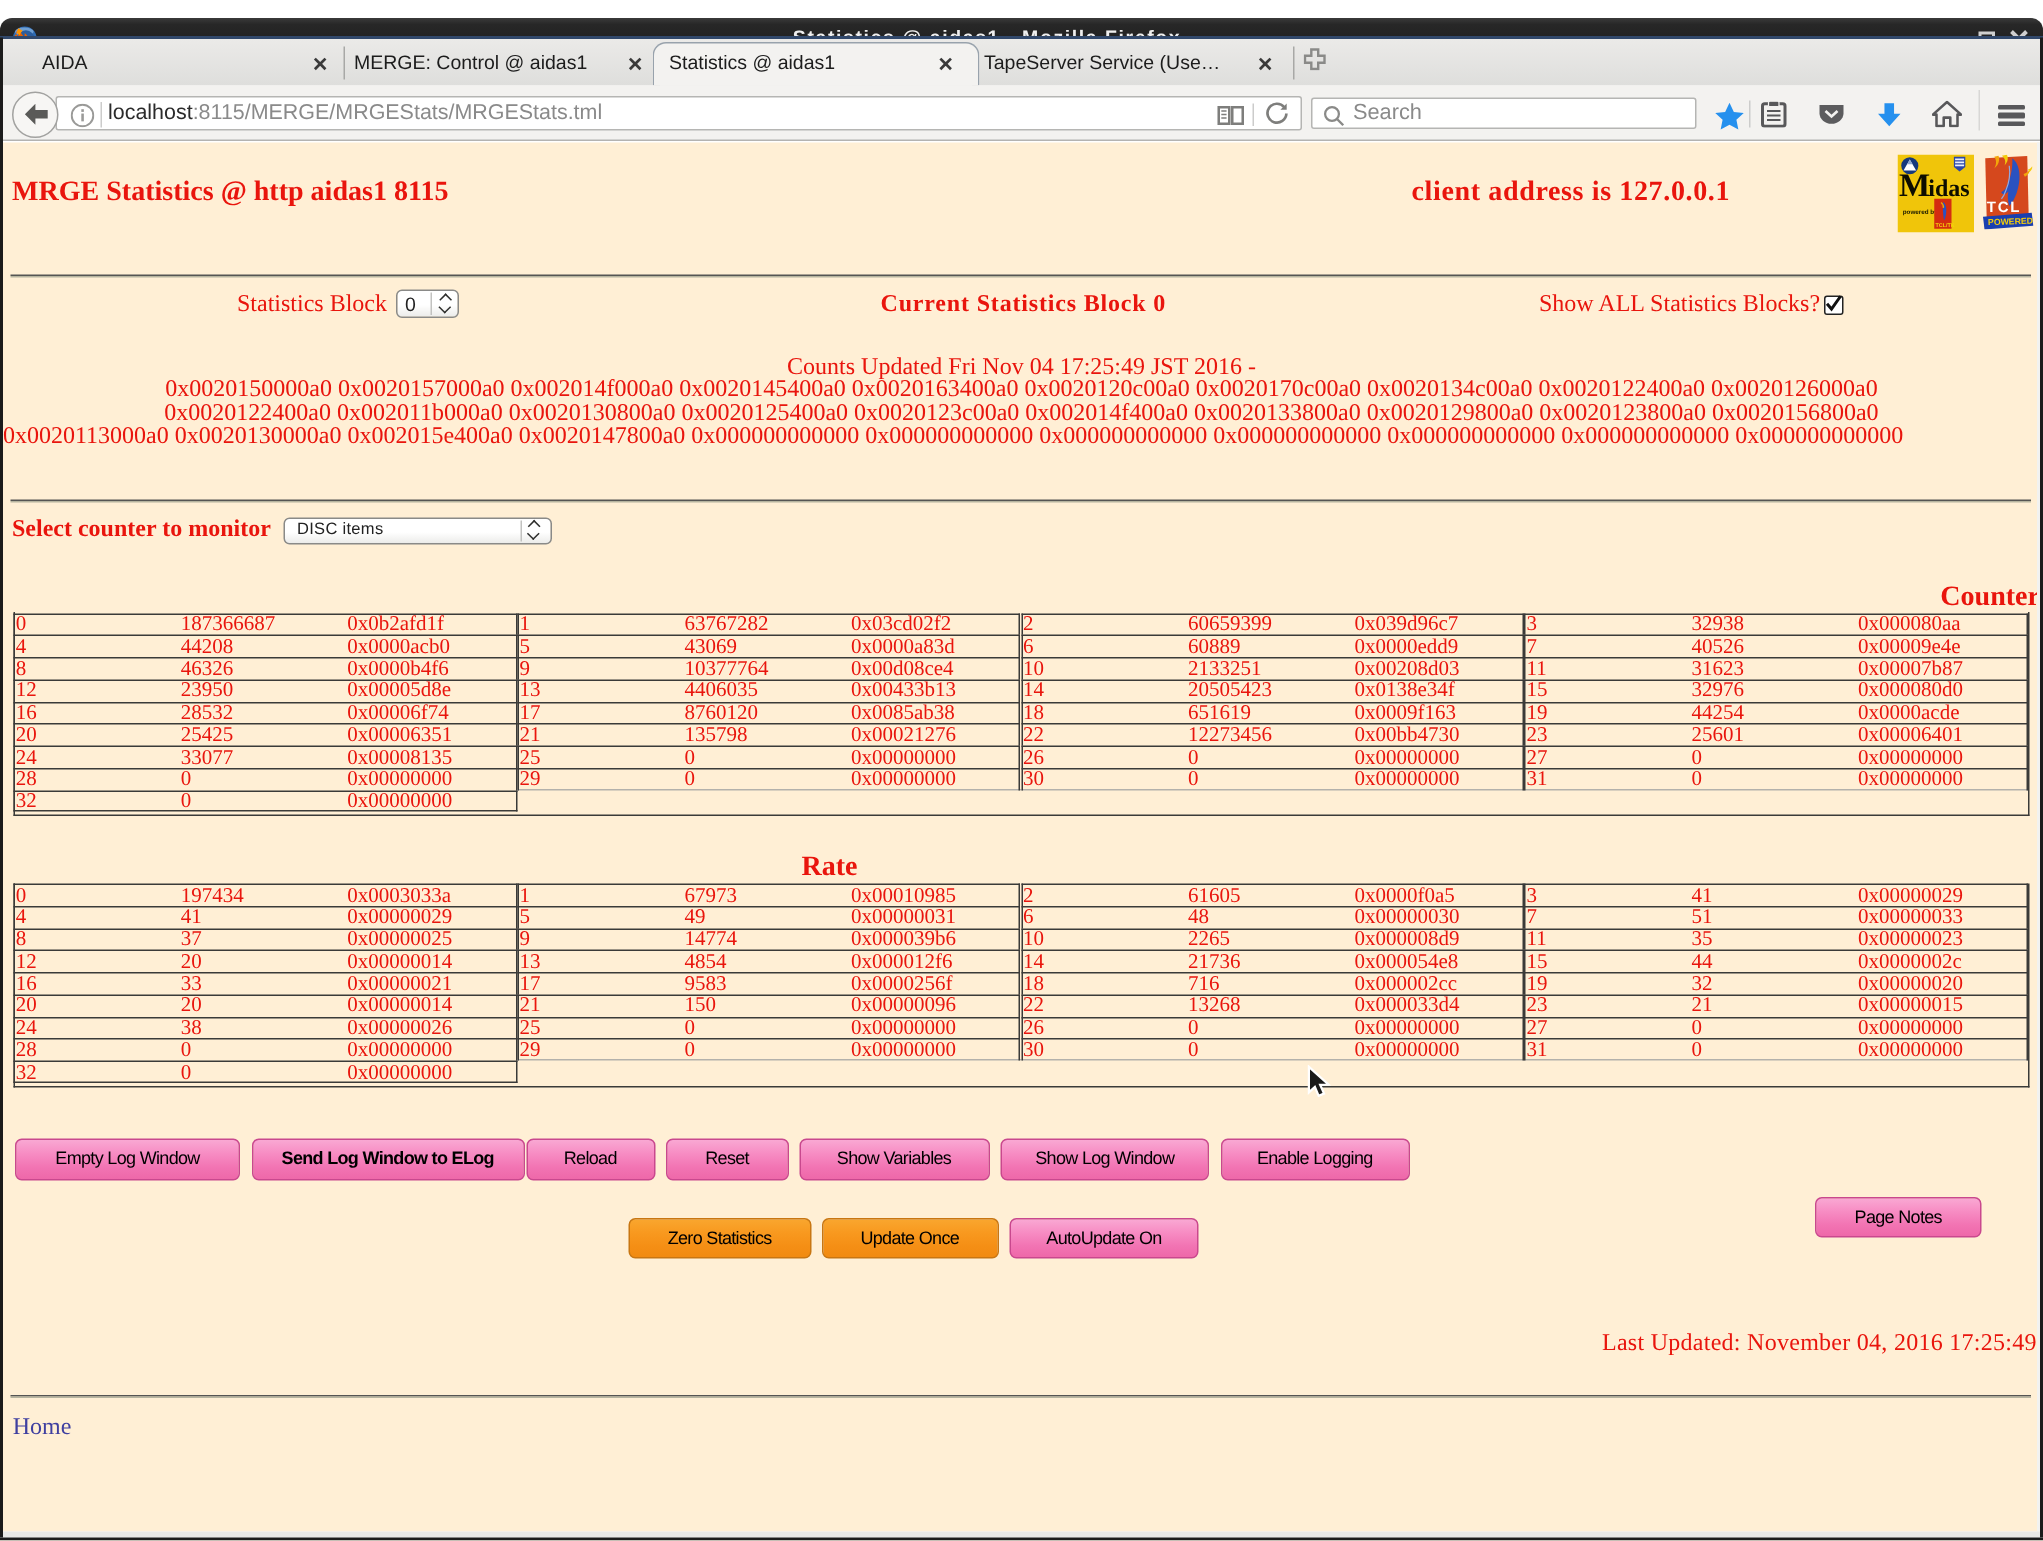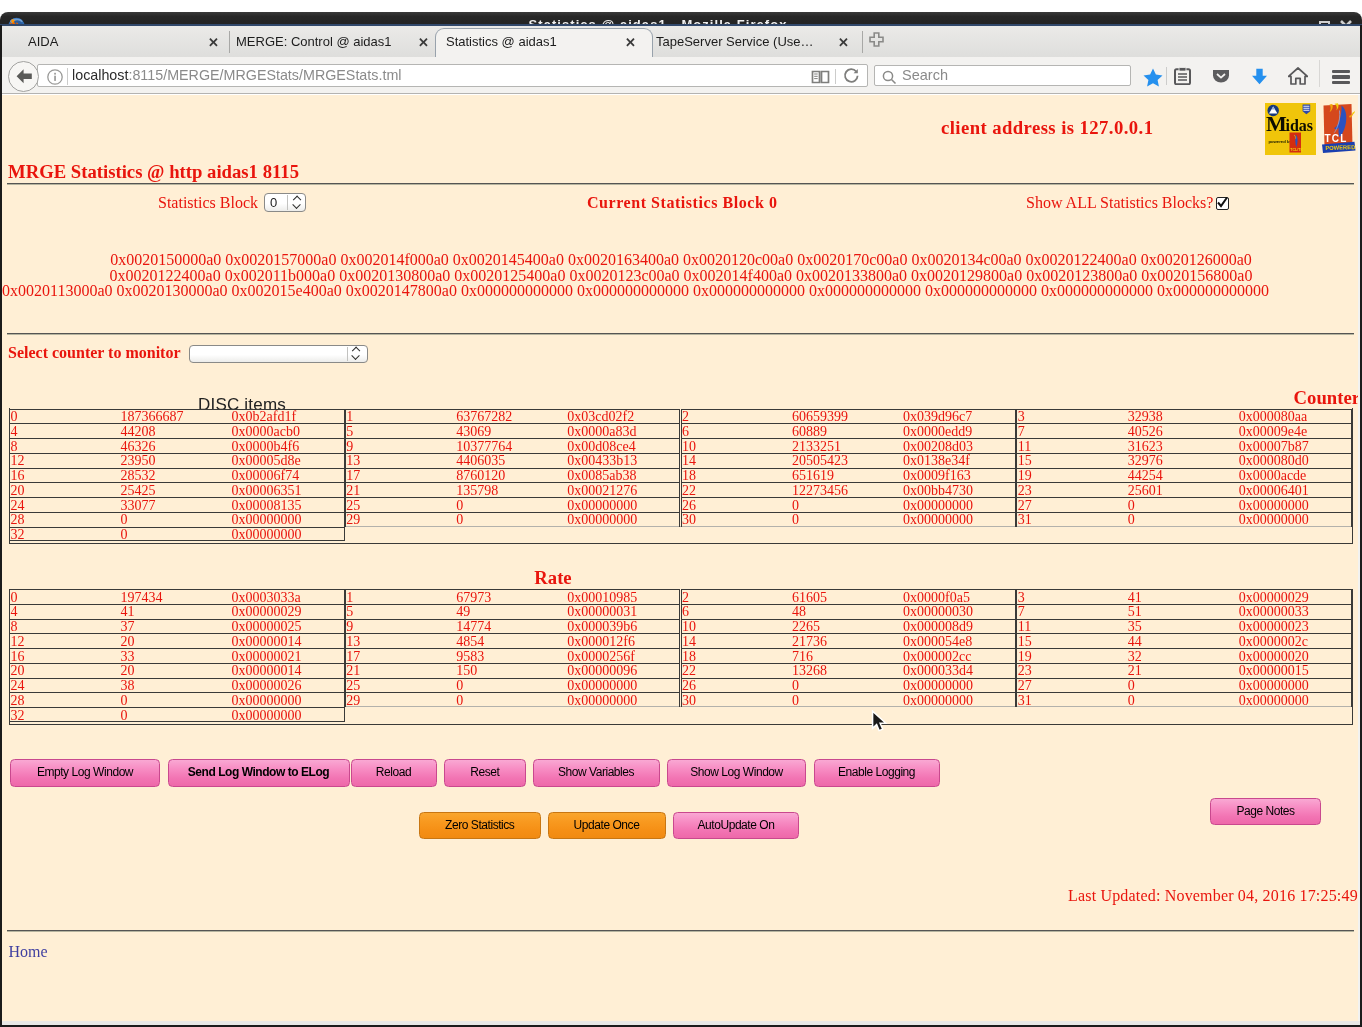--- a/index.html
+++ b/index.html
@@ -168,21 +168,21 @@
   </svg>
   <svg style="position:absolute;left:1286px;top:10px;" width="20" height="18" viewBox="0 0 20 18">
     <path d="M10,1 L19.4,9.4 L17,9.4 L17,17 L12.2,17 L12.2,11.4 L7.8,11.4 L7.8,17 L3,17 L3,9.4 L0.6,9.4 z" fill="none" stroke="#58585a" stroke-width="1.7" stroke-linejoin="round"></path>
   </svg>
   <div class="navsep" style="left:1317px;top:3px;height:27px;background:#d8d7d5;"></div>
   <div style="position:absolute;left:1330px;top:13px;width:18px;height:3.4px;background:#58585a;border-radius:1px;"></div>
   <div style="position:absolute;left:1330px;top:18.3px;width:18px;height:3.4px;background:#58585a;border-radius:1px;"></div>
   <div style="position:absolute;left:1330px;top:23.6px;width:18px;height:3.4px;background:#58585a;border-radius:1px;"></div>
 </div>
 <div id="page">
-<div class="abs red" style="left:6px;top:22px;font-size:18.7px;font-weight:bold;margin-top:44px;">MRGE Statistics @ http aidas1 8115</div>
+<div class="abs red" style="left:6px;top:22px;font-size:18.7px;font-weight:bold;">MRGE Statistics @ http aidas1 8115</div>
 <div class="abs red" style="left:939px;top:22px;font-size:18.7px;font-weight:bold;letter-spacing:0.42px;">client address is 127.0.0.1</div>
 <svg style="position:absolute;left:1263px;top:8px;" width="51" height="52" viewBox="0 0 51 52">
   <rect x="0" y="0" width="51" height="52" fill="#f0c50a"></rect>
   <circle cx="8.2" cy="7.5" r="5.7" fill="#16397c"></circle>
   <path d="M8.2,3.4 L12.4,10.6 L4,10.6 z" fill="#ffffff"></path>
   <path d="M8.2,3.4 L10,6.5 L6.4,6.5 z" fill="#8fa8cf"></path>
   <path d="M37.6,1.5 h7.6 v6.8 l-3.8,3 l-3.8,-3 z" fill="#2c47a8"></path>
   <path d="M38.4,3.2 h6 M38.4,5.2 h6 M38.4,7.2 h6" stroke="#e8eefc" stroke-width="1.1"></path>
   <text x="1" y="27.5" font-family="Liberation Serif, serif" font-size="22" font-weight="bold" fill="#0d0d00">M</text>
   <text x="20.5" y="27.5" font-family="Liberation Serif, serif" font-size="16" font-weight="bold" fill="#0d0d00">idas</text>
@@ -212,28 +212,29 @@
   <div class="spin" style="width:18px;"></div>
 </div>
 <div class="abs red" style="left:585px;top:99px;font-size:16px;font-weight:bold;letter-spacing:0.55px;">Current Statistics Block 0</div>
 <div class="abs red" style="left:1024px;top:99px;font-size:16px;">Show ALL Statistics Blocks?</div>
 <div class="abs" style="left:1214px;top:102px;width:13px;height:13px;background:#fff;border:1.5px solid #222;border-radius:2px;">
   <svg style="position:absolute;left:-1px;top:-2px;" width="13" height="13" viewBox="0 0 13 13">
     <path d="M2,6.5 L5,10 L11,1.5" fill="none" stroke="#111" stroke-width="2"></path>
   </svg>
 </div>
 
+<div class="abs red" style="left:0;top:140.5px;width:1358px;text-align:center;font-size:16px;">Counts Updated Fri Nov 04 17:25:49 JST 2016 -</div>
 <div class="abs red" style="left:0;top:156px;width:1358px;text-align:center;font-size:16px;">0x0020150000a0 0x0020157000a0 0x002014f000a0 0x0020145400a0 0x0020163400a0 0x0020120c00a0 0x0020170c00a0 0x0020134c00a0 0x0020122400a0 0x0020126000a0</div>
 <div class="abs red" style="left:0;top:171.5px;width:1358px;text-align:center;font-size:16px;">0x0020122400a0 0x002011b000a0 0x0020130800a0 0x0020125400a0 0x0020123c00a0 0x002014f400a0 0x0020133800a0 0x0020129800a0 0x0020123800a0 0x0020156800a0</div>
 <div class="abs red" style="left:0;top:187px;width:1142px;text-align:center;font-size:16px;">0x0020113000a0 0x0020130000a0 0x002015e400a0 0x0020147800a0 0x000000000000 0x000000000000 0x000000000000 0x000000000000 0x000000000000 0x000000000000 0x000000000000</div>
 
 <div class="hr" style="top:238px;"></div>
 <div class="abs red" style="left:6px;top:249px;font-size:16px;font-weight:bold;">Select counter to monitor</div>
 <div class="gsel" style="left:186.5px;top:249.6px;width:179px;height:18px;">
-  <span style="position:absolute;left:8.5px;top:1.5px;font-size:17px;letter-spacing:0.2px;margin-top:48px;">DISC items</span>
+  <span style="position:absolute;left:8.5px;top:1.5px;font-size:11px;letter-spacing:0.2px;">DISC items</span>
   <div class="spin"></div>
 </div>
 
 <div class="abs red" style="left:0;top:292px;width:1358px;text-align:right;font-size:18.7px;font-weight:bold;">Counter</div>
 <div class="touter" style="top:313px;"></div>
 <div style="position:absolute;left:0;top:313.5px;">
 <div class="tgroup glong" style="left:7.0px;top:0px;width:335.75px;height:132.75px">
           <div class="trow" style="top:0.00px">
             <span class="c1">0</span>
             <span class="c2">187366687</span>

